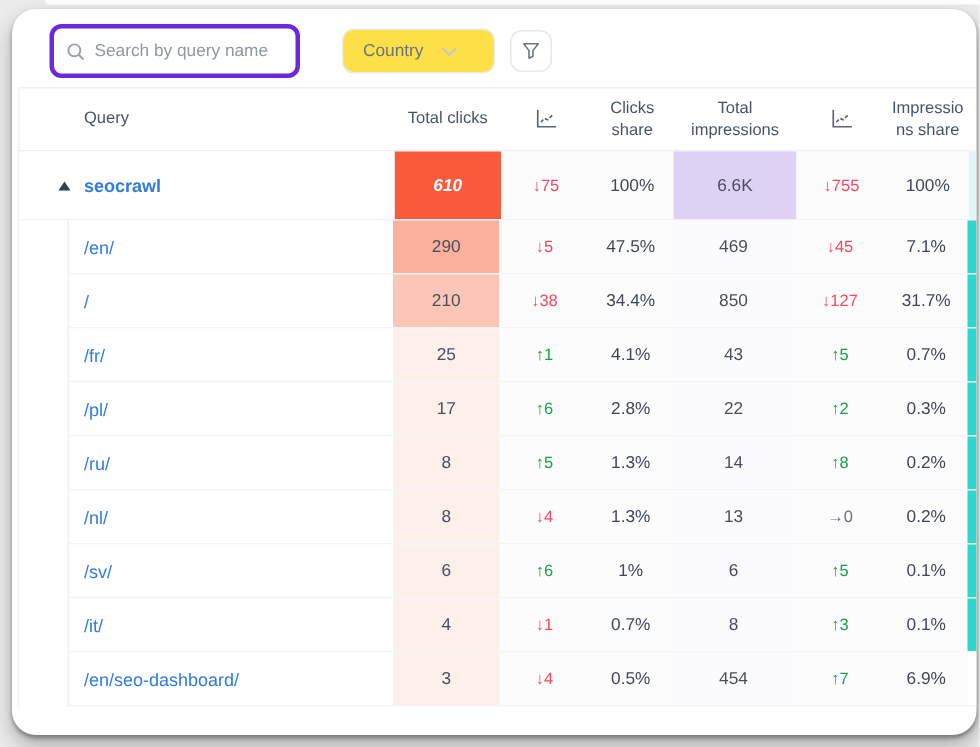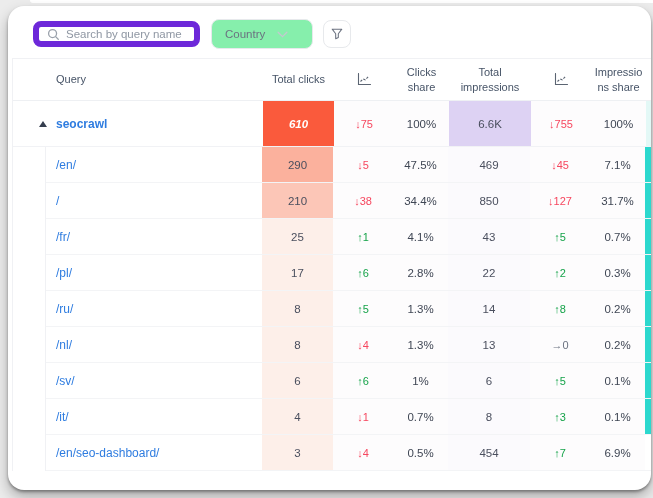--- a/index.html
+++ b/index.html
@@ -15,33 +15,33 @@
   }
   .card {
     position:absolute; left:8px; top:6px; width:643px; height:484px;
     background:#ffffff; border-radius:16px;
     box-shadow:0 2px 3px rgba(0,0,0,.35), 0 7px 14px rgba(0,0,0,.28);
     overflow:hidden;
   }
   
   .toolbar { display:flex; align-items:center; padding:10px 0 0 25px; height:46px; }
   .search-box {
-    width:167px; height:26px; border:6px solid #6d28d9; border-radius:8px;
+    width:167px; height:36px; border:3px solid #6d28d9; border-radius:8px;
     display:flex; align-items:center; padding:0 8px; gap:6px; background:#fff;
   }
   .search-box svg { flex:none; }
   .search-box input {
     border:none; outline:none; width:100%; font-family:"Liberation Sans",sans-serif;
     font-size:11.5px; color:#4b5563; background:transparent;
   }
   .search-box input::placeholder { color:#8f97a3; }
   .select-box {
-    margin-left:11px; width:102px; height:30px; border:1px solid #e7e9ec; border-radius:8px;
+    margin-left:28px; width:102px; height:30px; border:1px solid #e7e9ec; border-radius:8px;
     display:flex; align-items:center; justify-content:space-between;
-    padding:0 24px 0 13px; background:#86efac; cursor:pointer;
+    padding:0 24px 0 13px; background:#fde047; cursor:pointer;
   }
   .select-box .sel-label { font-size:11.5px; color:#6b7280; }
   .filter-btn {
     margin-left:10px; width:28px; height:28px; border:1px solid #e7e9ec; border-radius:8px;
     display:flex; align-items:center; justify-content:center; background:#fff; cursor:pointer;
   }
   
   .table {
     margin-left:4px; margin-top:6px;
     border-left:1px solid #f0f1f4; border-top:1px solid #f0f1f4;

